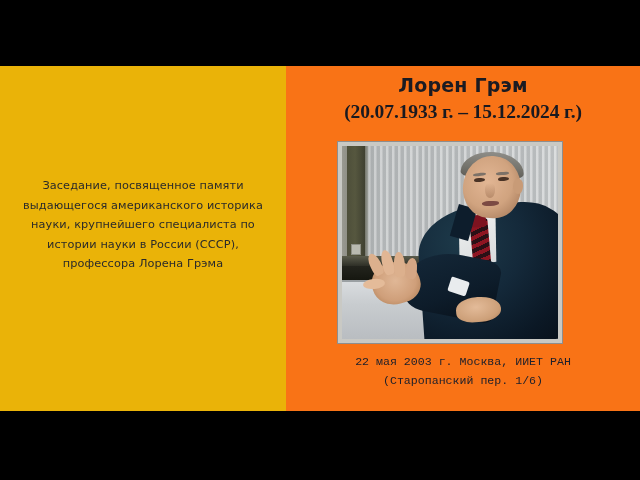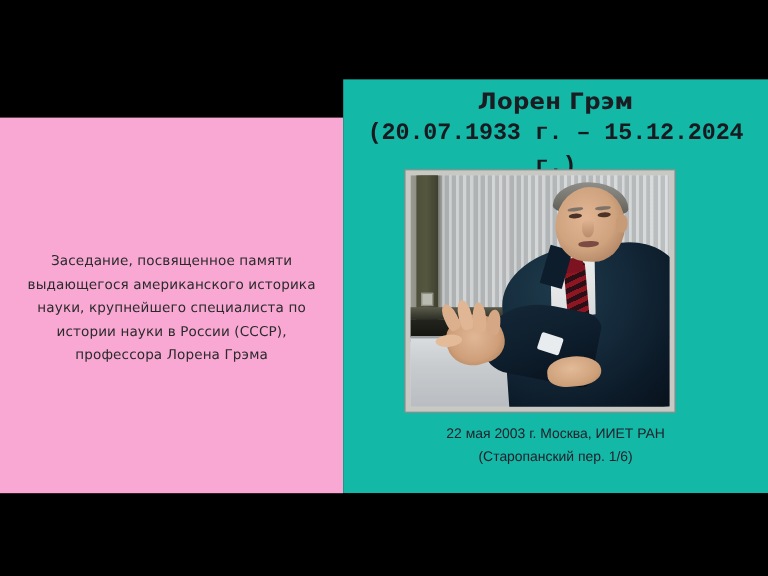--- a/index.html
+++ b/index.html
@@ -38,28 +38,27 @@
   
   .slide {
     position: absolute;
     left: 0; top: 66px;
     width: 640px; height: 345px;
     display: flex;
   }
   .panel-left {
     width: 286px;
     height: 100%;
-    background: #f9a8d4;
+    background: #eab308;
     position: relative;
-    margin-top: 32px;
   }
   .panel-right {
     width: 354px;
     height: 100%;
-    background: #14b8a6;
+    background: #f97316;
     position: relative;
   }
   
   .lead-text {
     position: absolute;
     left: 18px;
     top: 110px;
     width: 250px;
     text-align: center;
     font-family: "DejaVu Sans", sans-serif;
@@ -78,21 +77,21 @@
   }
   .title-name {
     font-family: "DejaVu Sans", sans-serif;
     font-weight: bold;
     font-size: 19px;
     color: #1b1b22;
     line-height: 26px;
     letter-spacing: 0.2px;
   }
   .title-dates {
-    font-family: Liberation Mono, monospace;
+    font-family: Liberation Serif, serif;
     font-weight: bold;
     font-size: 19.5px;
     color: #191920;
     line-height: 27px;
     letter-spacing: -0.1px;
   }
   
   .photo-frame {
     position: absolute;
     left: 52px;
@@ -364,21 +363,21 @@
     border-radius: 46% 50% 44% 40%;
     transform: rotate(-5deg);
   }
   
   .caption {
     position: absolute;
     left: 0;
     top: 286px;
     width: 354px;
     text-align: center;
-    font-family: Liberation Sans, sans-serif;
+    font-family: Liberation Mono, monospace;
     font-size: 11.6px;
     line-height: 19px;
     color: #20212b;
   }
   .caption .ln2 { display: block; }
 </style>
 </head>
 <body>
 
 <div class="screen">

